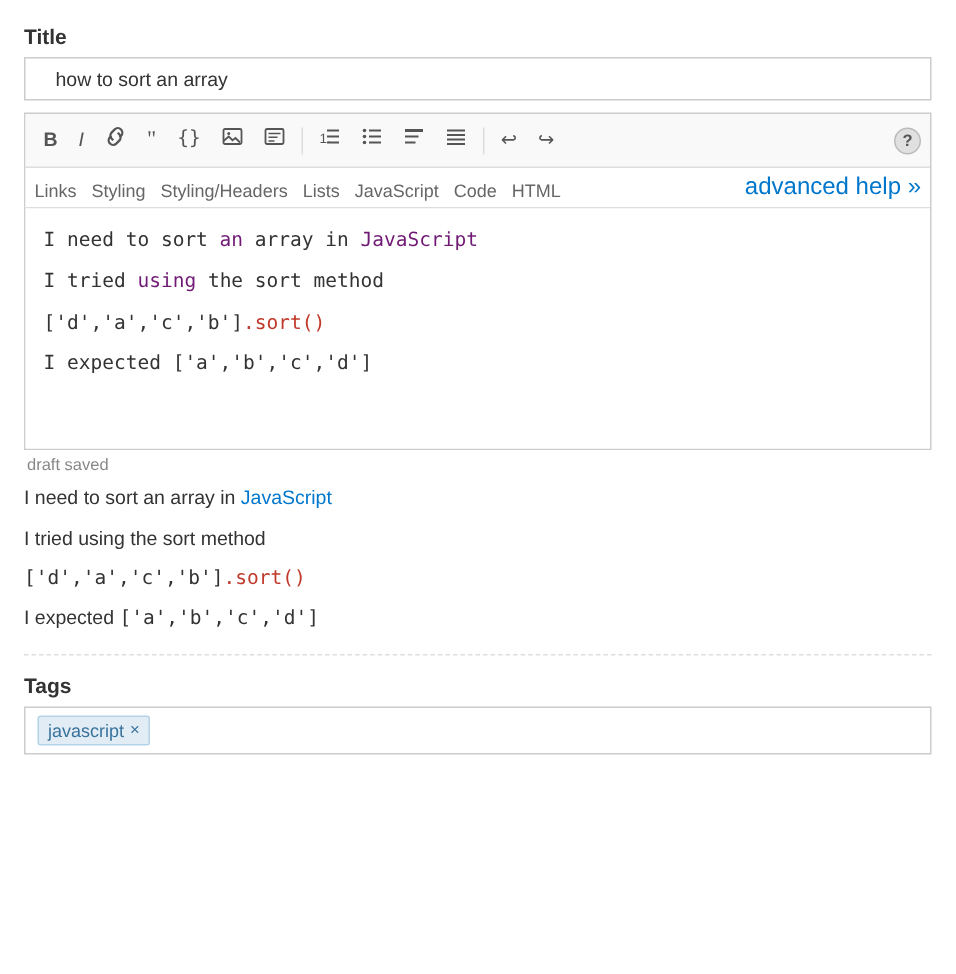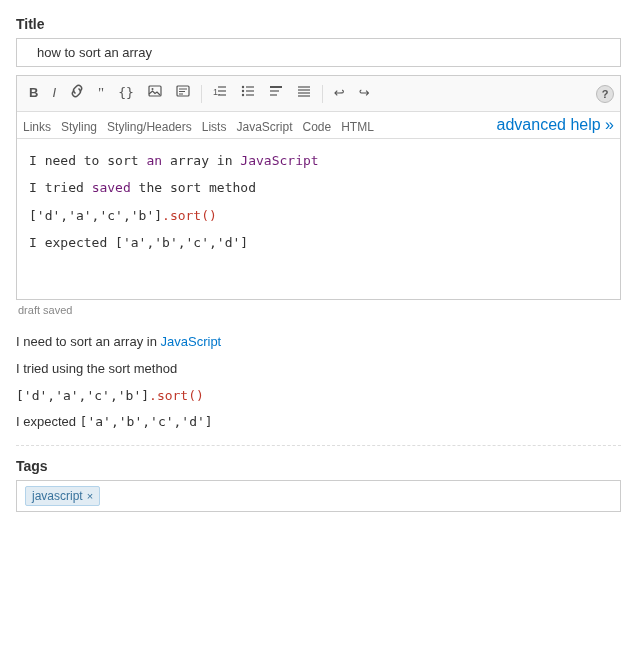--- a/index.html
+++ b/index.html
@@ -113,21 +113,21 @@
       margin-bottom: 4px;
     }
 
     .keyword { color: #701a75; }
     .code-text { color: #333; font-family: monospace; }
     .sort-method { color: #c0392b; }
 
     .draft-saved {
       font-size: 11px;
       color: #888;
-      margin-bottom: 10px;
+      margin-bottom: 0;
       padding-left: 2px;
     }
 
     .preview-area {
       padding: 6px 0;
       margin-bottom: 12px;
       border-bottom: 1px dashed #ddd;
     }
 
     .preview-area p {
@@ -274,21 +274,21 @@
       <a>Code</a>
       <a>HTML</a>
       <a class="advanced-help">advanced help »</a>
     </div>
 
     <div class="editor-content" contenteditable="true" style="">
       <p>
         I need to sort <span class="keyword">an</span> array in <span class="keyword">JavaScript</span>
       </p>
       <p>
-        I tried <span class="keyword">saved</span> the sort method
+        I tried <span class="keyword">using</span> the sort method
       </p>
       <p>
         <span class="code-text">['d','a','c','b']</span><span class="sort-method">.sort()</span>
       </p>
       <p>
         I expected <span class="code-text">['a','b','c','d']</span>
       </p>
     </div>
   </div>
 

